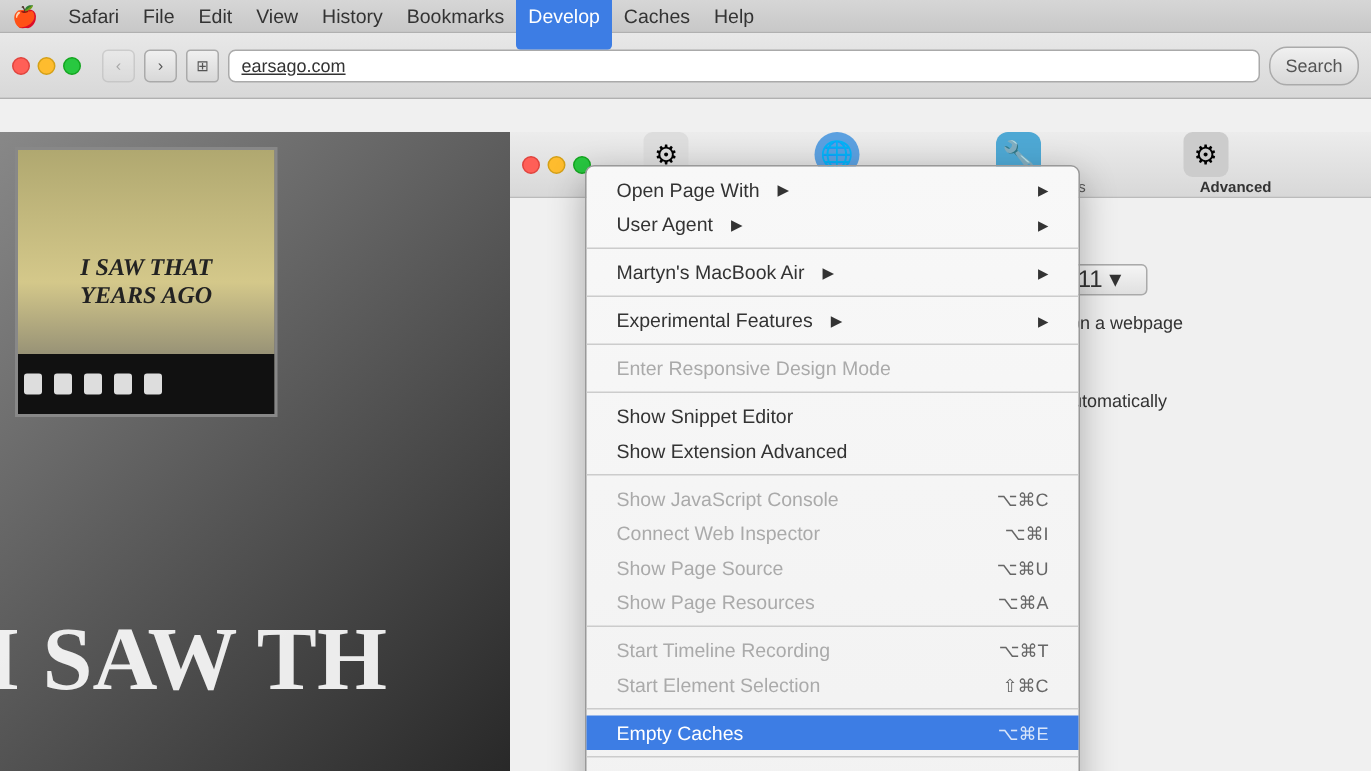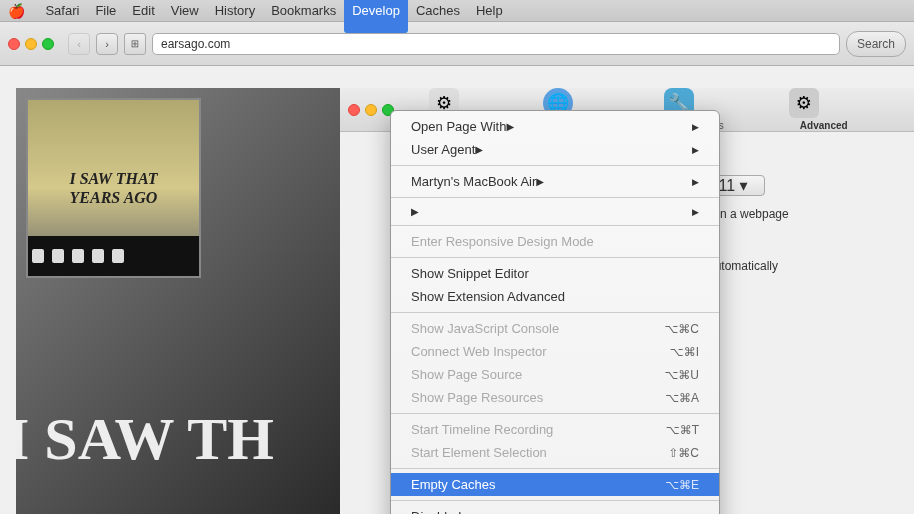--- a/index.html
+++ b/index.html
@@ -95,20 +95,21 @@
       flex: 1;
       height: 22px;
       background: white;
       border: 1px solid #aaa;
       border-radius: 5px;
       padding: 0 8px;
       font-size: 12px;
       color: #333;
       display: flex;
       align-items: center;
+      text-decoration: underline;
     }
     .search-btn {
       width: 60px;
       height: 26px;
       background: linear-gradient(to bottom, #f0f0f0, #d8d8d8);
       border: 1px solid #aaa;
       border-radius: 12px;
       display: flex; align-items: center; justify-content: center;
       font-size: 12px;
       color: #555;
@@ -120,21 +121,21 @@
       position: absolute;
       top: 66px;
       left: 0;
       right: 0;
       bottom: 0;
     }
 
     
     .website-bg {
       position: absolute;
-      top: 0; left: 16px;
+      top: 0; left: 0;
       width: 390px;
       bottom: 0;
       background: linear-gradient(135deg, #888 0%, #555 50%, #222 100%);
       overflow: hidden;
     }
     .website-thumbnail {
       width: 175px;
       height: 180px;
       background: linear-gradient(to bottom, #b0a870 0%, #d4c88a 50%, #666 100%);
       position: absolute;
@@ -276,20 +277,21 @@
       padding: 4px 0;
     }
     .menu-item {
       padding: 4px 20px;
       color: #333;
       cursor: pointer;
       display: flex;
       justify-content: space-between;
       align-items: center;
       font-size: 13px;
+      gap: 12px;
     }
     .menu-item.highlighted {
       background: #3d7de4;
       color: white;
     }
     .menu-item.disabled {
       color: #aaa;
       cursor: default;
     }
     .menu-separator {
@@ -440,20 +442,21 @@
         <span>User Agent</span>
         <span class="menu-arrow">▶</span>
       </div>
       <div class="menu-separator"></div>
       <div class="menu-item submenu">
         <span>Martyn's MacBook Air</span>
         <span class="menu-arrow">▶</span>
       </div>
       <div class="menu-separator"></div>
       <div class="menu-item submenu">
+        <span>Experimental Features</span>
         <span class="menu-arrow">▶</span>
       </div>
       <div class="menu-separator"></div>
       <div class="menu-item disabled">
         <span>Enter Responsive Design Mode</span>
       </div>
       <div class="menu-separator"></div>
       <div class="menu-item">
         <span>Show Snippet Editor</span>
       </div>

